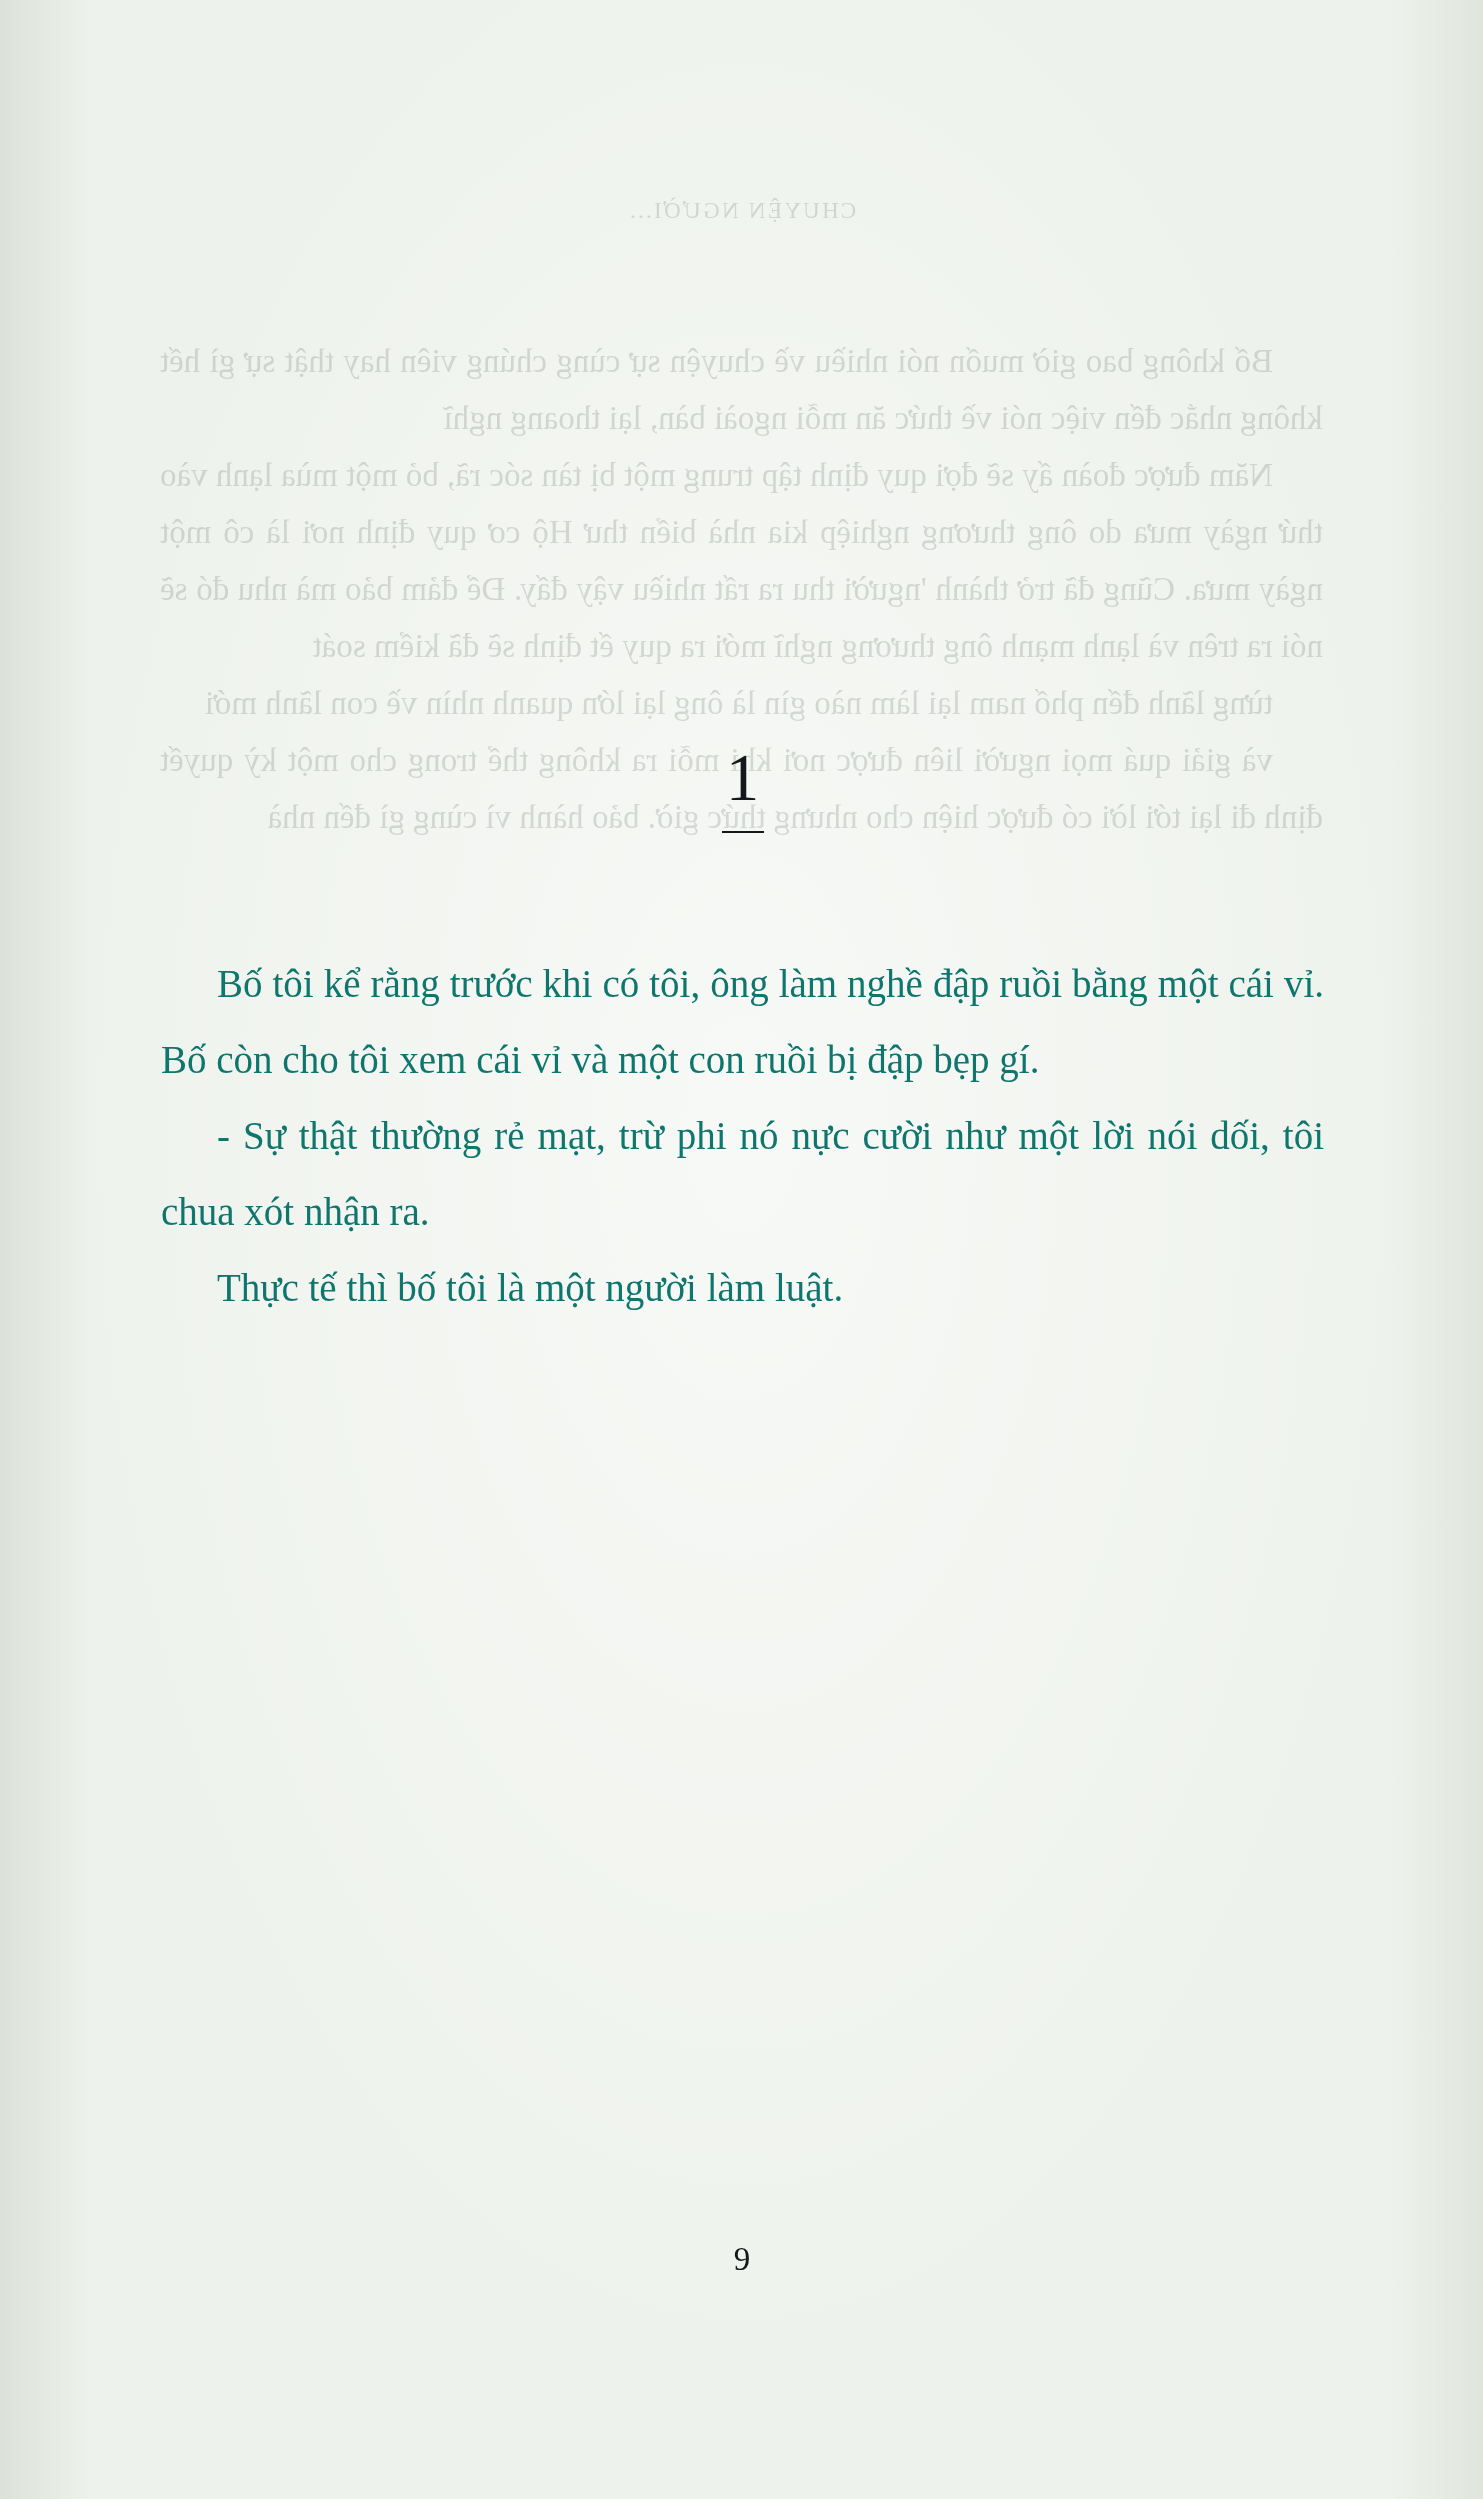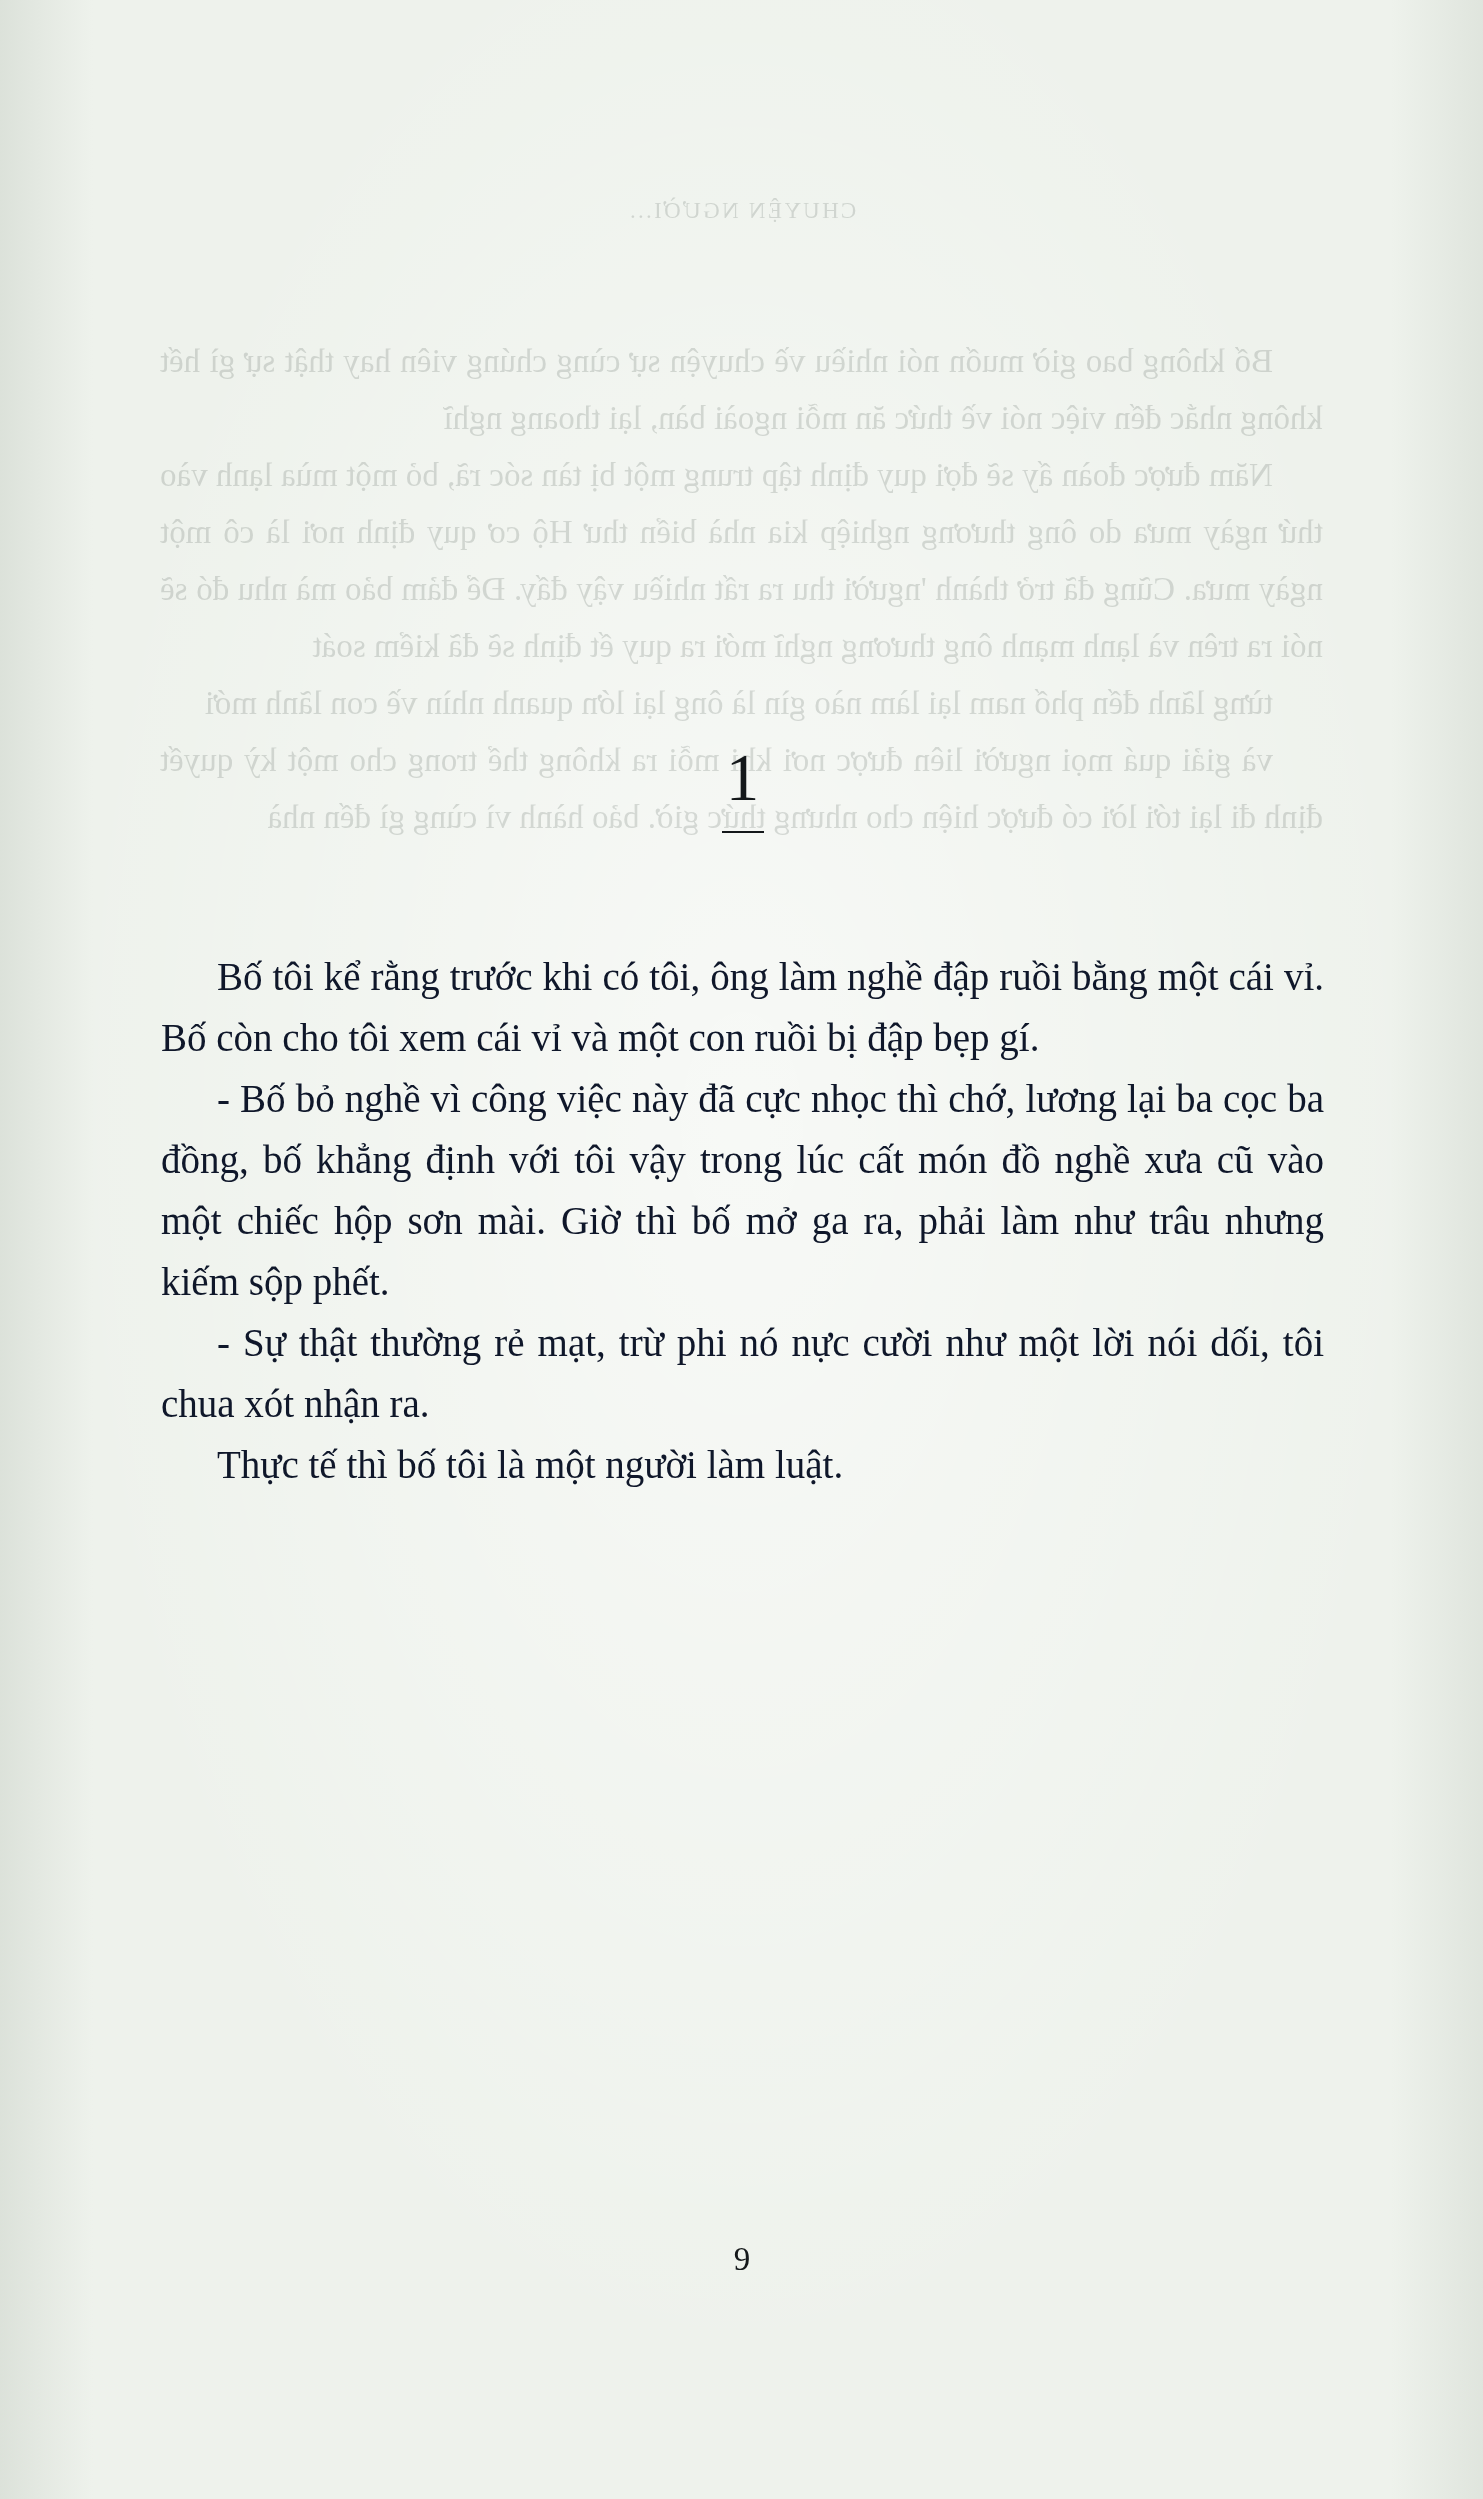--- a/index.html
+++ b/index.html
@@ -85,22 +85,22 @@
   }
   .chapter-rule {
     width: 42px;
     height: 2.3px;
     background: #14181a;
     margin: 20px auto 0 auto;
   }
   .body-text {
     margin-top: 113px;
     font-size: 39px;
-    line-height: 61px;
-    color: #0f172a;
+    line-height: 76px;
+    color: #0f766e;
     text-align: justify;
     text-justify: inter-word;
     -webkit-hyphens: none;
     hyphens: none;
   }
   .body-text p {
     margin: 0;
     text-indent: 56px;
   }
   .folio {
@@ -128,21 +128,20 @@
     </div>
   </div>
 
   <div class="content">
 
     <div class="chapter-number">1</div>
     <div class="chapter-rule"></div>
 
     <div class="body-text">
       <p>Bố tôi kể rằng trước khi có tôi, ông làm nghề đập ruồi bằng một cái vỉ. Bố còn cho tôi xem cái vỉ và một con ruồi bị đập bẹp gí.</p>
-      <p>- Bố bỏ nghề vì công việc này đã cực nhọc thì chớ, lương lại ba cọc ba đồng, bố khẳng định với tôi vậy trong lúc cất món đồ nghề xưa cũ vào một chiếc hộp sơn mài. Giờ thì bố mở ga ra, phải làm như trâu nhưng kiếm sộp phết.</p>
       <p>- Sự thật thường rẻ mạt, trừ phi nó nực cười như một lời nói dối, tôi chua xót nhận ra.</p>
       <p>Thực tế thì bố tôi là một người làm luật.</p>
     </div>
 
   </div>
 
   <div class="folio">9</div>
 
 </div>
 

